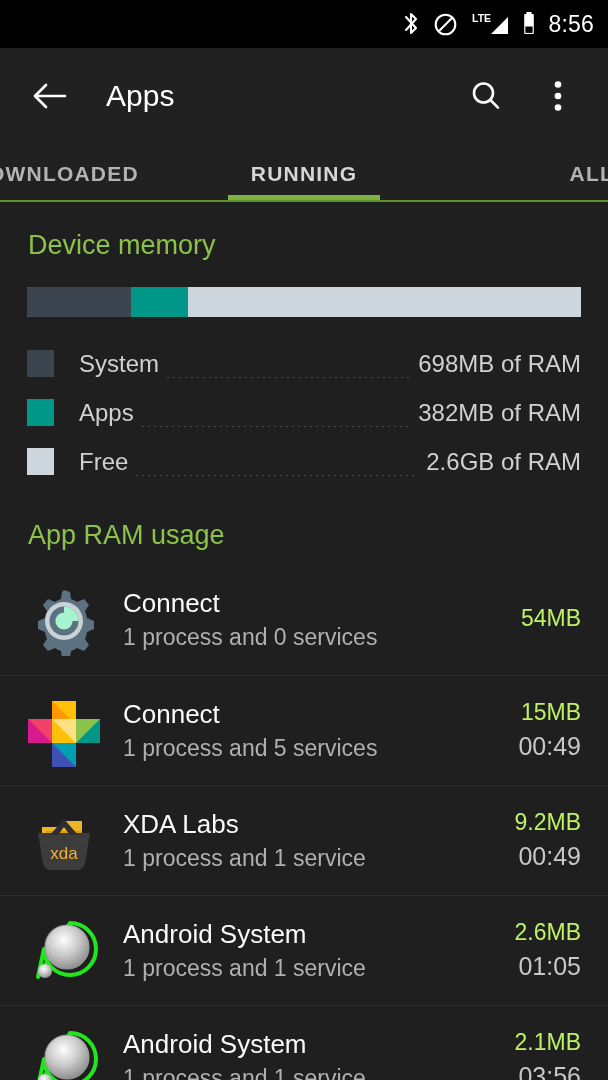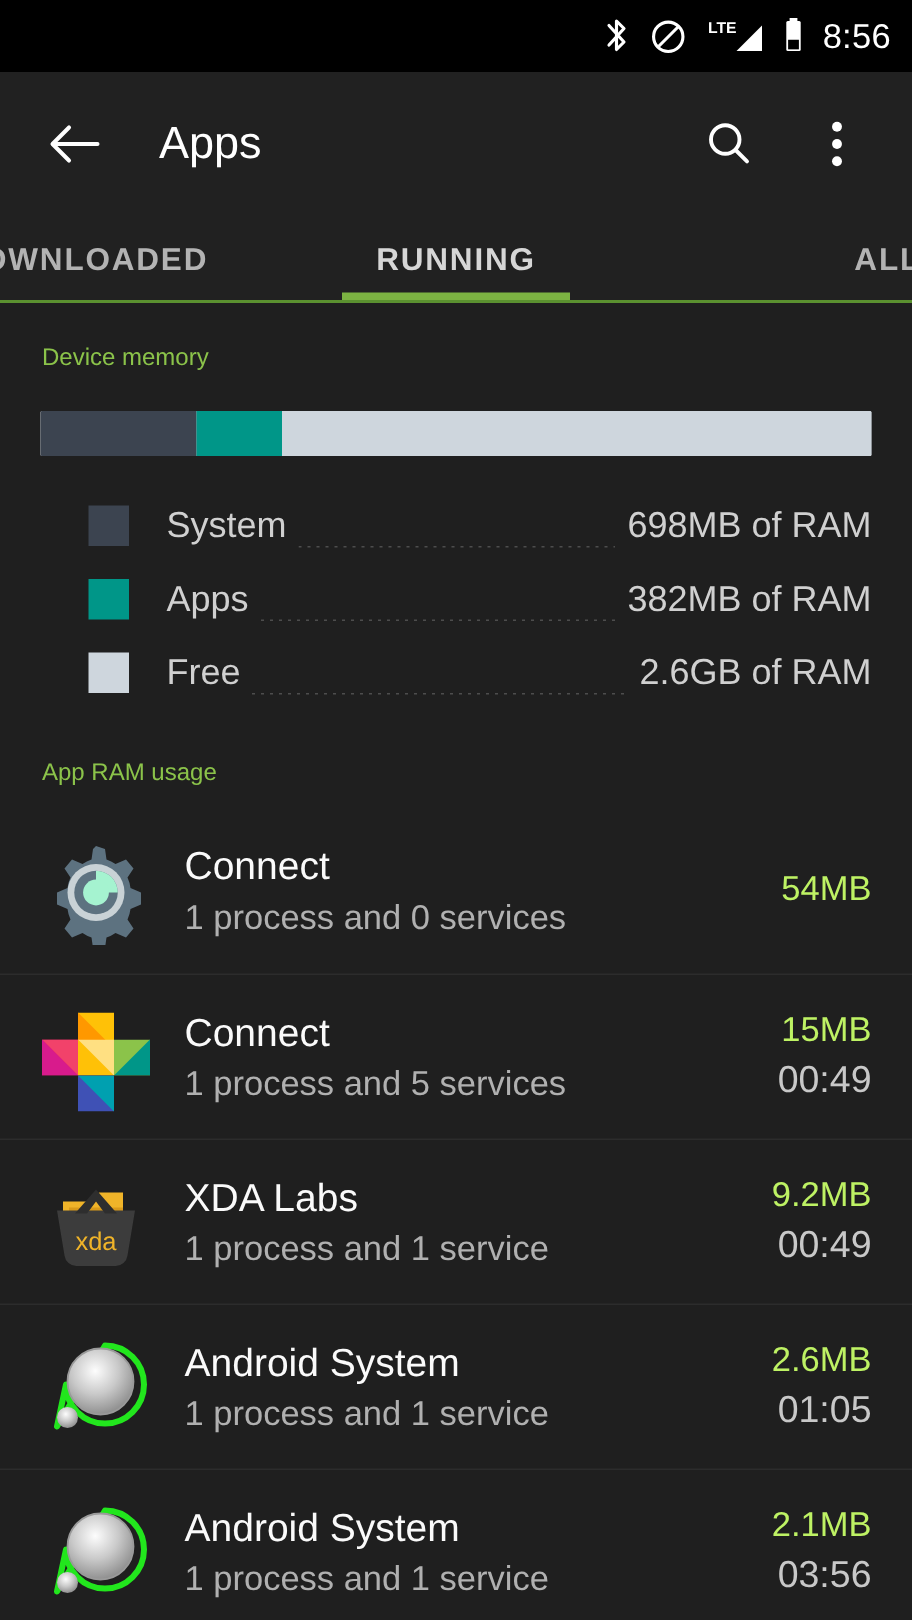--- a/index.html
+++ b/index.html
@@ -43,34 +43,34 @@
   .tab-indicator{
     position:absolute; bottom:0; left:50%; transform:translateX(-50%);
     width:152px; height:5px; background:#7cb342;
   }
   .tabs-rule{ height:2px; background:#5b9130; }
 
   
   .content{ background:#1f1f1f; height:886px; position:relative; }
 
   .section-hdr{
-    color:#8bc34a; font-size:16px; padding:28px 28px 0 28px;
+    color:#8bc34a; font-size:27px; padding:28px 28px 0 28px;
   }
 
   
   .membar{
     margin:26px 27px 0 27px; height:30px; display:flex;
     background:#ced6dd; border-radius:1px; overflow:hidden;
   }
   .seg-system{ background:#3c4450; }
   .seg-apps{ background:#009688; }
   .seg-free{ background:#ced6dd; }
 
   
-  .legend{ margin-top:22px;padding-left:32px; }
+  .legend{ margin-top:22px; }
   .legend-row{
     display:flex; align-items:center; height:49px; padding:0 27px;
   }
   .swatch{ width:27px; height:27px; flex:0 0 27px; }
   .lg-label{
     color:#d0d0d0; font-size:24px; margin-left:25px; white-space:nowrap;
   }
   .leader{
     flex:1; height:1px; margin:0 8px;
     align-self:flex-end; margin-bottom:10px;

